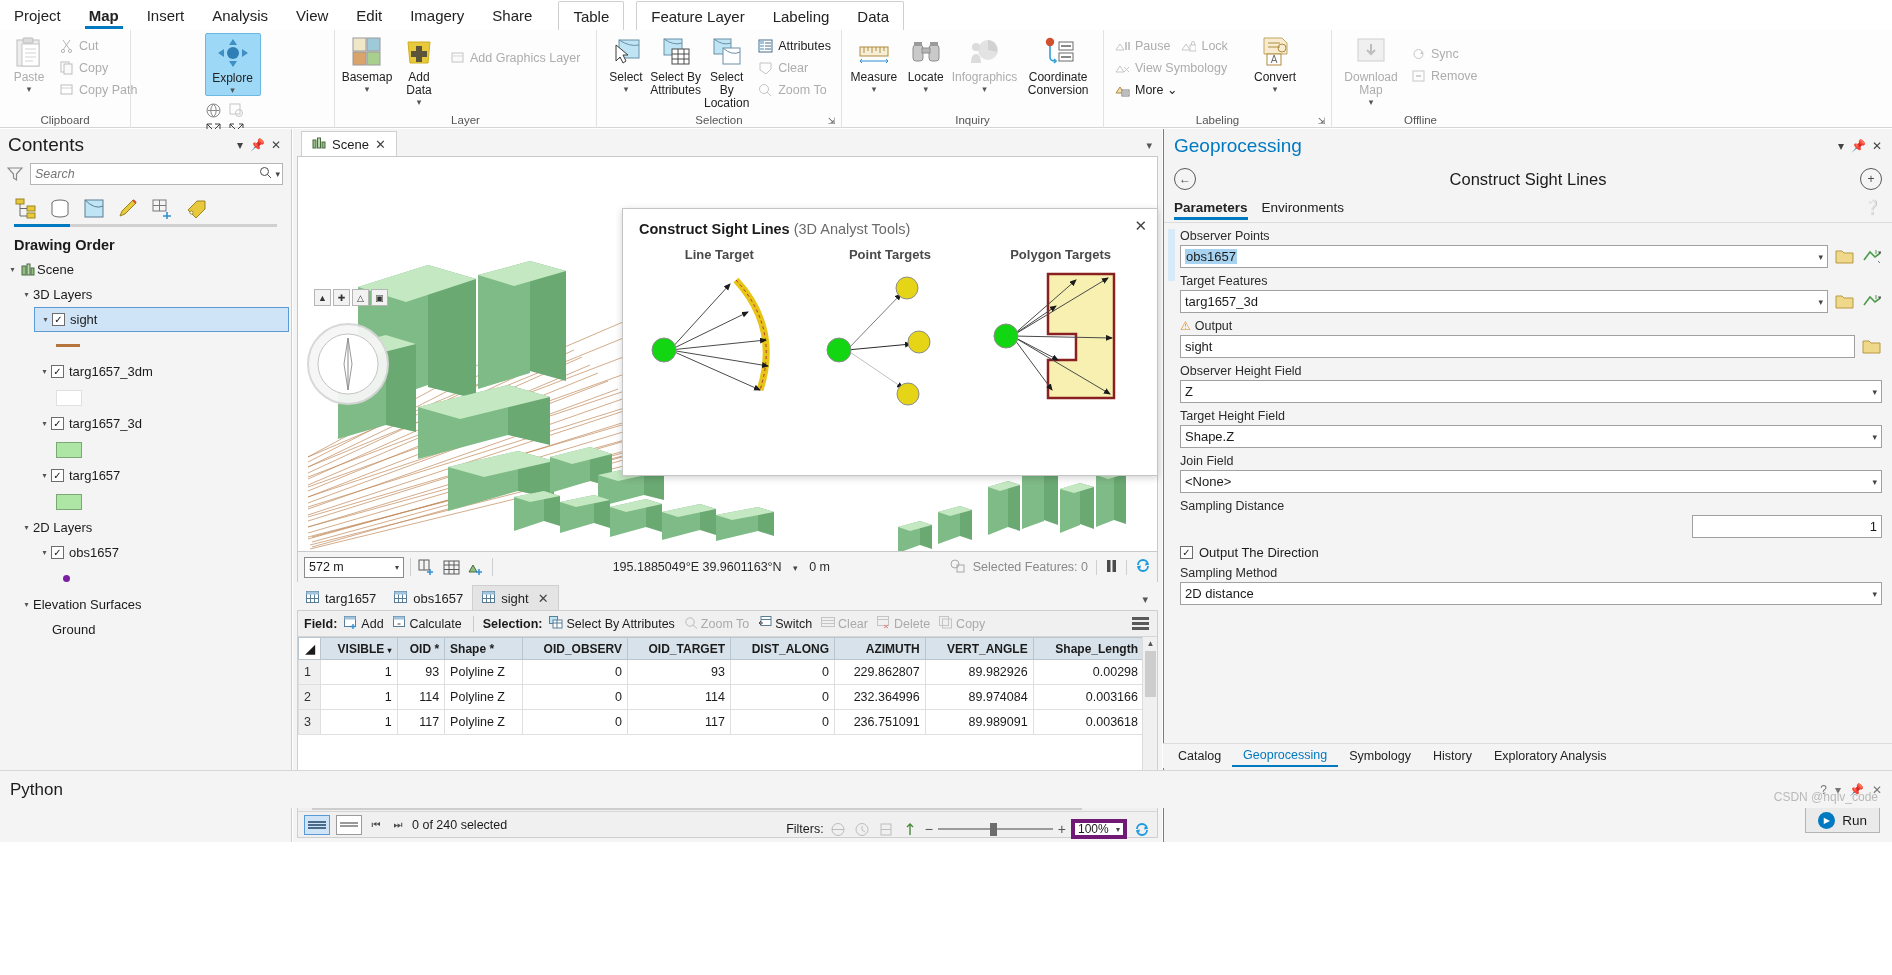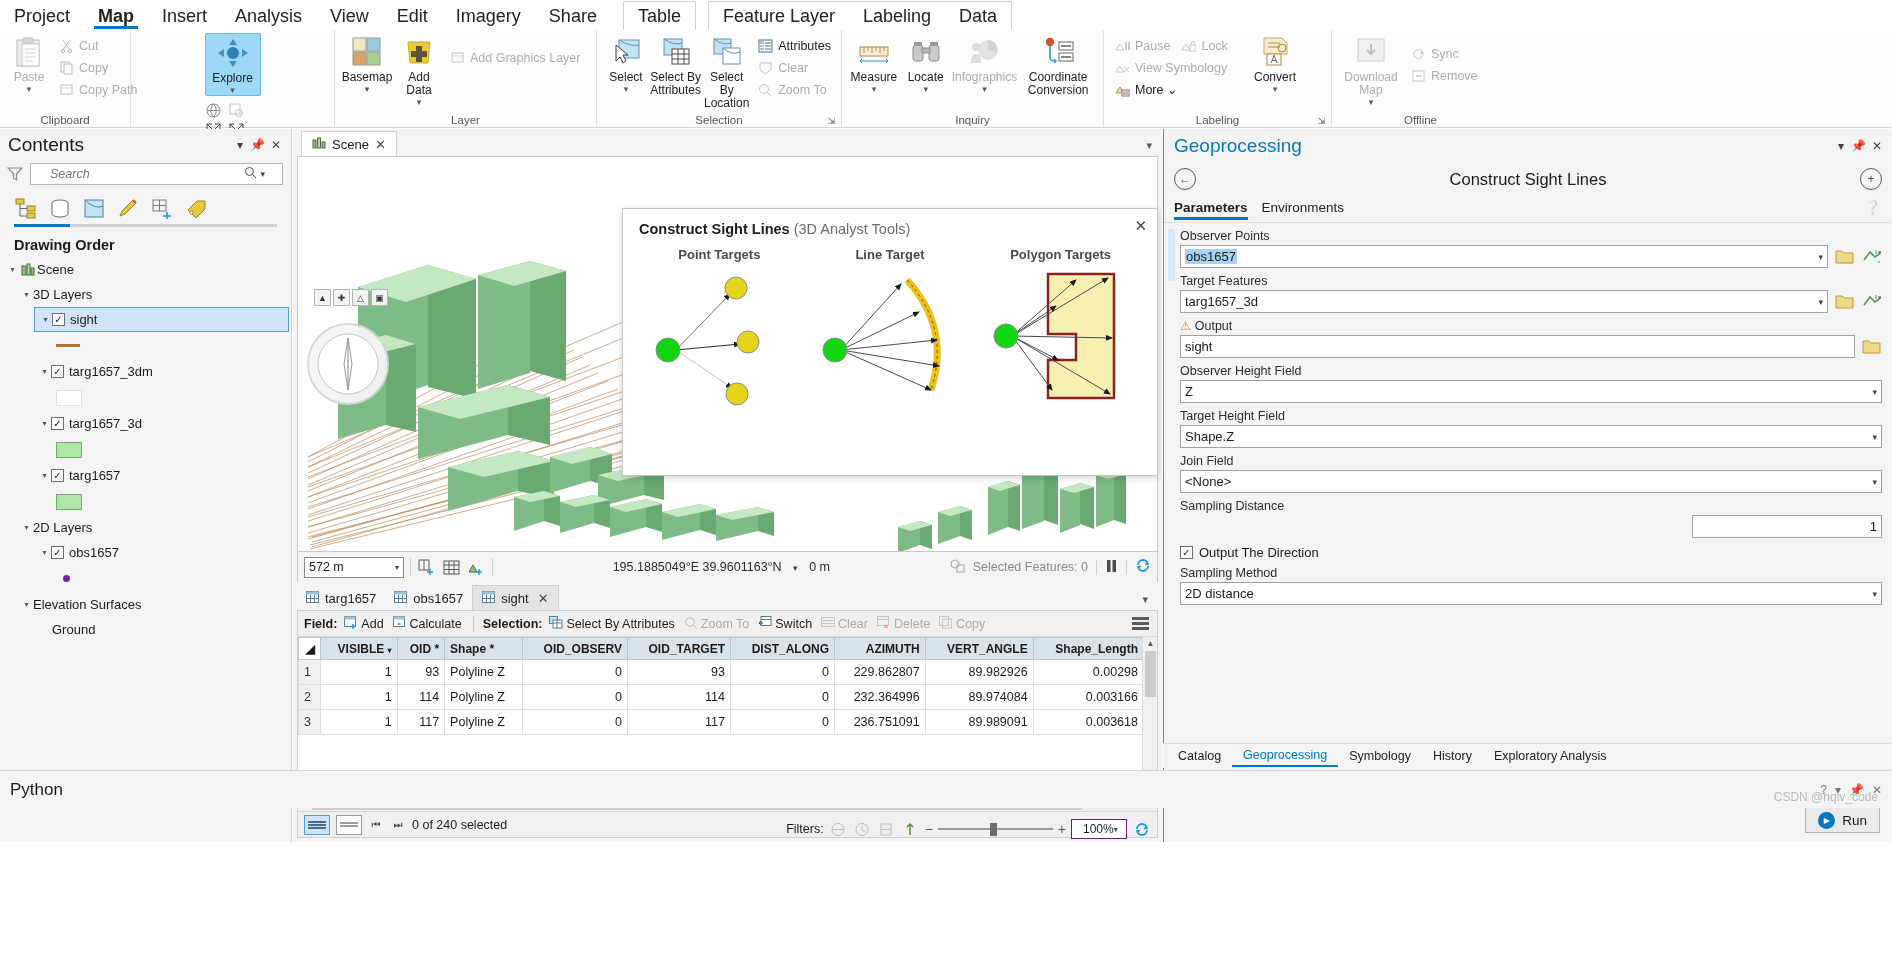--- a/index.html
+++ b/index.html
@@ -13,21 +13,21 @@
     position:relative;
   }
   .app { position:relative; width:1892px; height:975px; background:#fff; }
 
   
   .ribbon-tabs {
     position:absolute; left:0; top:0; width:1892px; height:30px;
     background:#ffffff; display:flex; align-items:center;
   }
   .rtab {
-    padding:2px 14px; font-size:18px; color:#222; cursor:default;
+    padding:2px 14px; font-size:15px; color:#222; cursor:default;
     position:relative; height:30px; line-height:28px; white-space:nowrap;
   }
   .rtab.active { font-weight:bold; }
   .rtab.active::after {
     content:""; position:absolute; left:10px; right:10px; bottom:1px;
     height:3px; background:#0079c1;
   }
   .ctx-group {
     border:1px solid #cfcfcf; border-bottom:none; height:29px;
     margin-left:12px; display:flex; align-items:center;
@@ -76,21 +76,21 @@
     position:absolute; left:0; top:129px; width:292px; height:713px;
     background:#f4f4f4; border-right:1px solid #cfcfcf; display:flex; flex-direction:column;
   }
   .pane-head { display:flex; align-items:center; height:32px; padding:0 6px 0 8px; }
   .pane-title { font-size:19px; color:#1b1b1b; flex:1; }
   .pane-head .pbtn { width:18px; height:18px; display:flex; align-items:center;
     justify-content:center; font-size:12px; color:#444; }
   .search-row { display:flex; align-items:center; gap:6px; padding:2px 8px 4px 6px; }
   .search-box {
     flex:1; height:22px; border:1px solid #b5b5b5; background:#fff;
-    display:flex; align-items:center; padding:0 17px; gap:3px;
+    display:flex; align-items:center; padding:0 2px; gap:3px;
   }
   .search-box input {
     flex:1; border:none; outline:none; font-size:12.5px; font-style:italic;
     color:#6b6b6b; font-family:"Liberation Sans", sans-serif; background:transparent;
   }
   .icon-row { display:flex; align-items:center; gap:10px; padding:4px 0 0 14px; height:34px; }
   .icon-row .tbi { width:24px; height:24px; display:flex; align-items:center; justify-content:center; }
   .tb-underline { height:3px; margin:1px 14px 0 14px; background:#d0d0d0; position:relative; }
   .tb-underline i { position:absolute; left:0; top:0; width:56px; height:3px; background:#0079c1; }
   .draw-order { font-size:14.5px; font-weight:bold; padding:10px 0 4px 14px; }
@@ -178,22 +178,22 @@
   .tbl-status { height:26px; background:#f0f0f0; border-top:1px solid #d6d6d6;
     display:flex; align-items:center; gap:6px; padding:0 6px; font-size:12.5px; }
   .viewmode { width:26px; height:20px; border:1px solid #9b9b9b; background:#fff;
     display:flex; flex-direction:column; justify-content:center; align-items:center; gap:1px; }
   .viewmode.on { background:#cfe4f7; border-color:#5a9bd5; }
   .viewmode i { display:block; width:18px; height:2px; background:#4a6c8a; }
   .nav-ar { width:16px; text-align:center; font-size:10px; color:#4a4a4a; }
   .slider { width:115px; height:14px; position:relative; display:flex; align-items:center; }
   .slider .track { width:100%; height:2px; background:#9b9b9b; }
   .slider .knob { position:absolute; left:52px; width:7px; height:13px; background:#6d6d6d; }
-  .zoomsel { width:56px; height:20px; border:1px solid #701a75; background:#fff; font-size:12px;
-    display:flex; align-items:center; justify-content:space-between; padding:0 11px; }
+  .zoomsel { width:56px; height:20px; border:4px solid #701a75; background:#fff; font-size:12px;
+    display:flex; align-items:center; justify-content:space-between; padding:0 3px; }
 
   
   .gp {
     position:absolute; left:1163px; top:129px; width:729px; height:713px;
     background:#f4f4f4; border-left:1px solid #1b9ae0; display:flex; flex-direction:column;
   }
   .gp-head { height:33px; display:flex; align-items:center; padding:0 6px 0 10px; }
   .gp-title { font-size:19px; color:#0079c1; flex:1; }
   .gp-head .pbtn { width:18px; height:18px; display:flex; align-items:center;
     justify-content:center; font-size:12px; color:#444; }
@@ -1344,50 +1344,50 @@
   </div>
 
   <div class="toolpop">
     <span class="close">✕</span>
     <div class="tp-title">
       <span>Construct Sight Lines</span>
       <span class="sub">(3D Analyst Tools)</span>
     </div>
     <div class="tp-figs">
       <div class="tp-fig">
+        <div class="cap">Line Target</div>
+        <svg width="150" height="140" viewBox="0 0 150 140">
+          <path d="M92 14 Q136 62 116 124" fill="none" stroke="#e6c516" stroke-width="7"></path>
+          <path d="M92 14 Q136 62 116 124" fill="none" stroke="#b03030" stroke-width="1" stroke-dasharray="3 3"></path>
+          <line x1="26" y1="84" x2="86" y2="18" stroke="#4a4a4a" marker-end="url(#ah)"></line>
+          <line x1="26" y1="84" x2="104" y2="46" stroke="#4a4a4a" marker-end="url(#ah)"></line>
+          <line x1="26" y1="84" x2="122" y2="74" stroke="#4a4a4a" marker-end="url(#ah)"></line>
+          <line x1="26" y1="84" x2="124" y2="100" stroke="#4a4a4a" marker-end="url(#ah)"></line>
+          <line x1="26" y1="84" x2="116" y2="124" stroke="#4a4a4a" marker-end="url(#ah)"></line>
+          <circle cx="20" cy="84" r="12" fill="#13d613" stroke="#8c8c8c"></circle>
+        </svg>
+      </div>
+      <div class="tp-fig">
         <div class="cap">Point Targets</div>
         <svg width="150" height="140" viewBox="0 0 150 140">
           <defs>
               <marker id="ah" markerWidth="7" markerHeight="7" refX="6" refY="3" orient="auto">
                 <path d="M0 0 L7 3 L0 6 Z" fill="#1b1b1b"></path>
               </marker>
             </defs>
           <line x1="32" y1="84" x2="86" y2="28" stroke="#7a7a7a" marker-end="url(#ah)"></line>
           <line x1="32" y1="84" x2="96" y2="78" stroke="#2b2b2b" marker-end="url(#ah)"></line>
           <line x1="32" y1="84" x2="88" y2="122" stroke="#c0c0c0" marker-end="url(#ah)"></line>
           <circle cx="92" cy="22" r="11" fill="#e6d516" stroke="#8c8c8c"></circle>
           <circle cx="104" cy="76" r="11" fill="#e6d516" stroke="#8c8c8c"></circle>
           <circle cx="93" cy="128" r="11" fill="#e6d516" stroke="#8c8c8c"></circle>
           <circle cx="24" cy="84" r="12" fill="#13d613" stroke="#8c8c8c"></circle>
         </svg>
       </div>
       <div class="tp-fig">
-        <div class="cap">Line Target</div>
-        <svg width="150" height="140" viewBox="0 0 150 140">
-          <path d="M92 14 Q136 62 116 124" fill="none" stroke="#e6c516" stroke-width="7"></path>
-          <path d="M92 14 Q136 62 116 124" fill="none" stroke="#b03030" stroke-width="1" stroke-dasharray="3 3"></path>
-          <line x1="26" y1="84" x2="86" y2="18" stroke="#4a4a4a" marker-end="url(#ah)"></line>
-          <line x1="26" y1="84" x2="104" y2="46" stroke="#4a4a4a" marker-end="url(#ah)"></line>
-          <line x1="26" y1="84" x2="122" y2="74" stroke="#4a4a4a" marker-end="url(#ah)"></line>
-          <line x1="26" y1="84" x2="124" y2="100" stroke="#4a4a4a" marker-end="url(#ah)"></line>
-          <line x1="26" y1="84" x2="116" y2="124" stroke="#4a4a4a" marker-end="url(#ah)"></line>
-          <circle cx="20" cy="84" r="12" fill="#13d613" stroke="#8c8c8c"></circle>
-        </svg>
-      </div>
-      <div class="tp-fig">
         <div class="cap">Polygon Targets</div>
         <svg width="150" height="140" viewBox="0 0 150 140">
           <path d="M62 8 h66 v124 h-66 v-38 h28 v-26 h-28 Z" fill="#f7f0b0" stroke="#8b2020" stroke-width="2.5"></path>
           <line x1="26" y1="70" x2="90" y2="14" stroke="#4a4a4a" marker-end="url(#ah)"></line>
           <line x1="26" y1="70" x2="122" y2="12" stroke="#4a4a4a" marker-end="url(#ah)"></line>
           <line x1="26" y1="70" x2="70" y2="40" stroke="#4a4a4a" marker-end="url(#ah)"></line>
           <line x1="26" y1="70" x2="126" y2="72" stroke="#4a4a4a" marker-end="url(#ah)"></line>
           <line x1="26" y1="70" x2="72" y2="94" stroke="#4a4a4a" marker-end="url(#ah)"></line>
           <line x1="26" y1="70" x2="66" y2="124" stroke="#4a4a4a" marker-end="url(#ah)"></line>
           <line x1="26" y1="70" x2="124" y2="128" stroke="#4a4a4a" marker-end="url(#ah)"></line>

